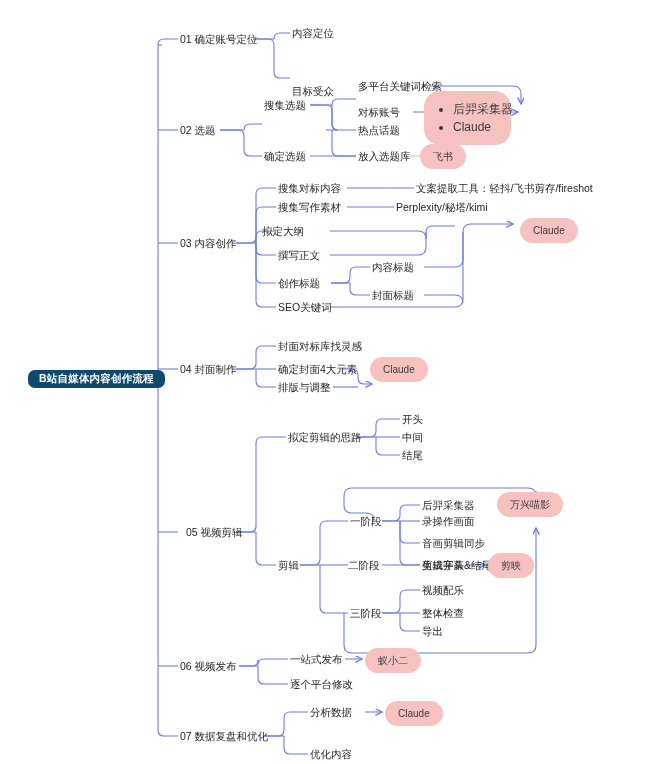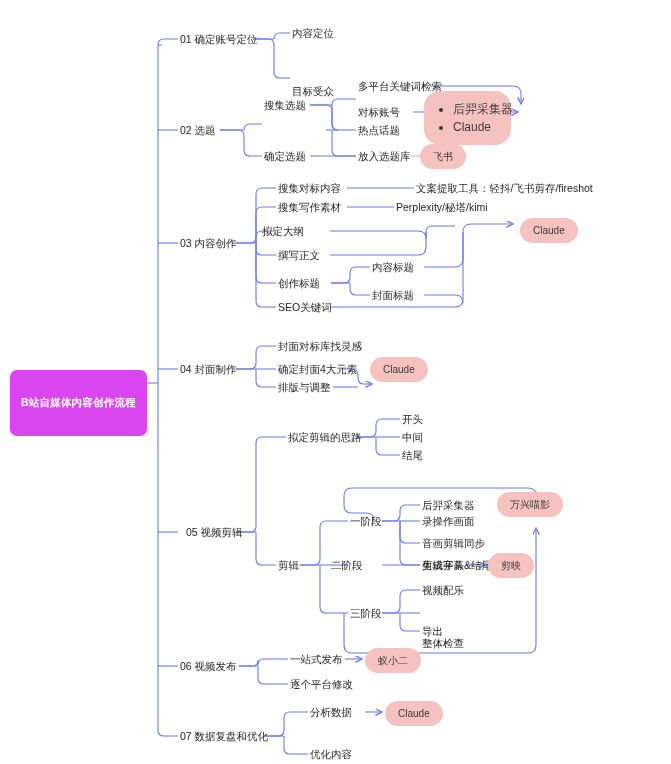--- a/index.html
+++ b/index.html
@@ -6,23 +6,24 @@
   body{
     width:671px;height:764px;position:relative;overflow:hidden;
     font-family:"Liberation Sans","DejaVu Sans",sans-serif;
     color:#2b2b2b;
   }
   #canvas{position:absolute;left:0;top:0;width:671px;height:764px;}
   svg.links{position:absolute;left:0;top:0;width:671px;height:764px;pointer-events:none;}
   .node{position:absolute;white-space:nowrap;font-size:10.5px;line-height:12px;color:#262626;}
   .node.lvl1{font-size:10.5px;}
   .root{
-    position:absolute;background:#d946ef;color:#ffffff;font-weight:bold;
-    font-size:10.5px;border-radius:7px;padding:26px 11px;white-space:nowrap;
+    position:absolute;background:#0c4a6e;color:#ffffff;font-weight:bold;
+    font-size:10.5px;border-radius:7px;padding:2px 11px;white-space:nowrap;
     letter-spacing:.2px;
+    margin-left:18px;
   }
   .pill{
     position:absolute;background:#f6c2c0;color:#3a3a3a;border-radius:16px;
     font-size:10px;padding:6px 13px;white-space:nowrap;line-height:13px;
   }
   .pill.list{padding:7px 14px 7px 13px;text-align:left;}
   .pill.list ul{margin:0;padding:0 0 0 12px;list-style:disc;}
   .pill.list li{margin:4px;padding:0;font-size:12px;line-height:14px;}
 </style>
 </head>
@@ -187,29 +188,29 @@
   <div class="node" style="left:278px;top:381px;">排版与调整</div>
   <div class="pill" style="left:370px;top:357px;">Claude</div>
 
   <div class="node lvl1" style="left:180px;top:526px;margin-left:6px;">05 视频剪辑</div>
   <div class="node" style="left:288px;top:431px;">拟定剪辑的思路</div>
   <div class="node" style="left:278px;top:559px;">剪辑</div>
   <div class="node" style="left:402px;top:413px;">开头</div>
   <div class="node" style="left:402px;top:431px;">中间</div>
   <div class="node" style="left:402px;top:449px;">结尾</div>
   <div class="node" style="left:350px;top:515px;">一阶段</div>
-  <div class="node" style="left:331px;top:559px;text-align:right;">二阶段</div>
+  <div class="node" style="left:348px;top:559px;text-align:right;">二阶段</div>
   <div class="node" style="left:350px;top:607px;">三阶段</div>
   <div class="node" style="left:422px;top:499px;">后羿采集器</div>
   <div class="node" style="left:422px;top:515px;">录操作画面</div>
   <div class="node" style="left:422px;top:537px;">音画剪辑同步</div>
   <div class="node" style="left:422px;top:559px;">剪辑开头&amp;结尾</div>
   <div class="node" style="left:422px;top:559px;">生成字幕</div>
   <div class="node" style="left:422px;top:584px;">视频配乐</div>
-  <div class="node" style="left:422px;top:637px;">整体检查</div>
+  <div class="node" style="left:422px;top:607px;">整体检查</div>
   <div class="node" style="left:422px;top:625px;">导出</div>
   <div class="pill" style="left:497px;top:492px;">万兴喵影</div>
   <div class="pill" style="left:488px;top:553px;">剪映</div>
 
   <div class="node lvl1" style="left:180px;top:660px;">06 视频发布</div>
   <div class="node" style="left:290px;top:653px;">一站式发布</div>
   <div class="node" style="left:290px;top:678px;">逐个平台修改</div>
   <div class="pill" style="left:365px;top:648px;">蚁小二</div>
 
   <div class="node lvl1" style="left:180px;top:730px;">07 数据复盘和优化</div>

